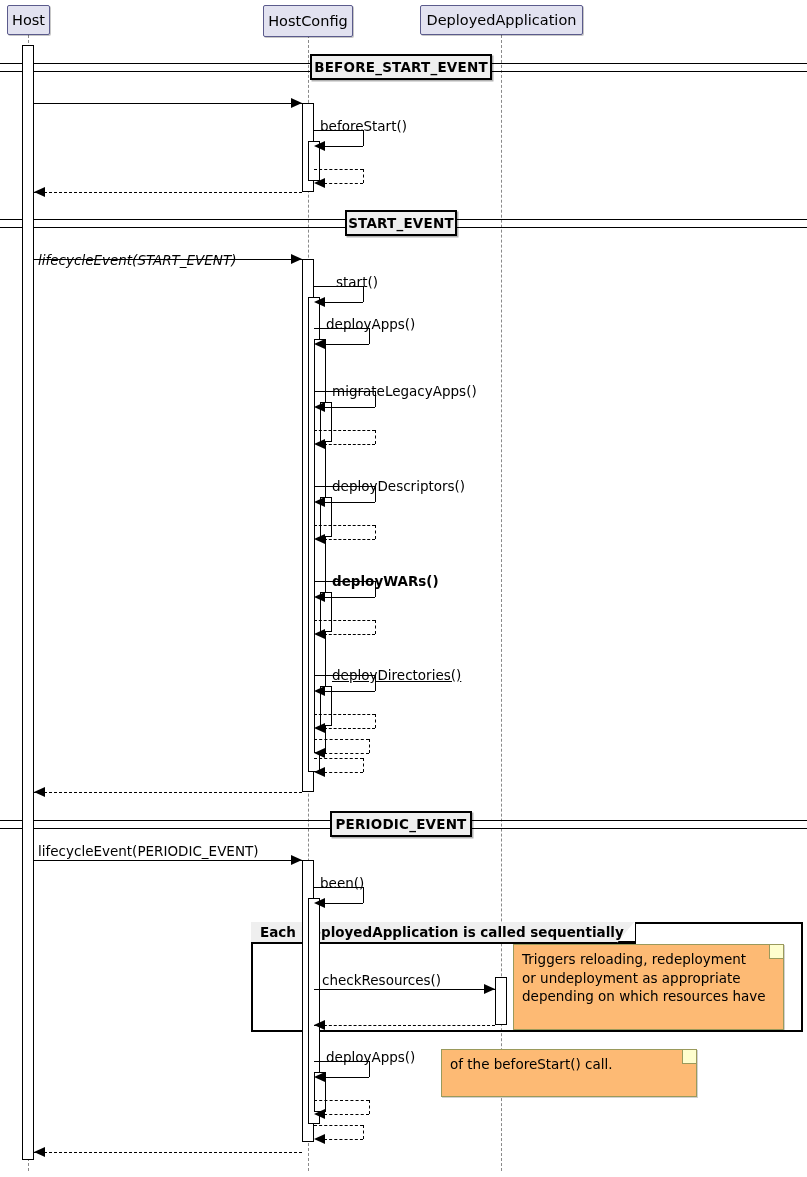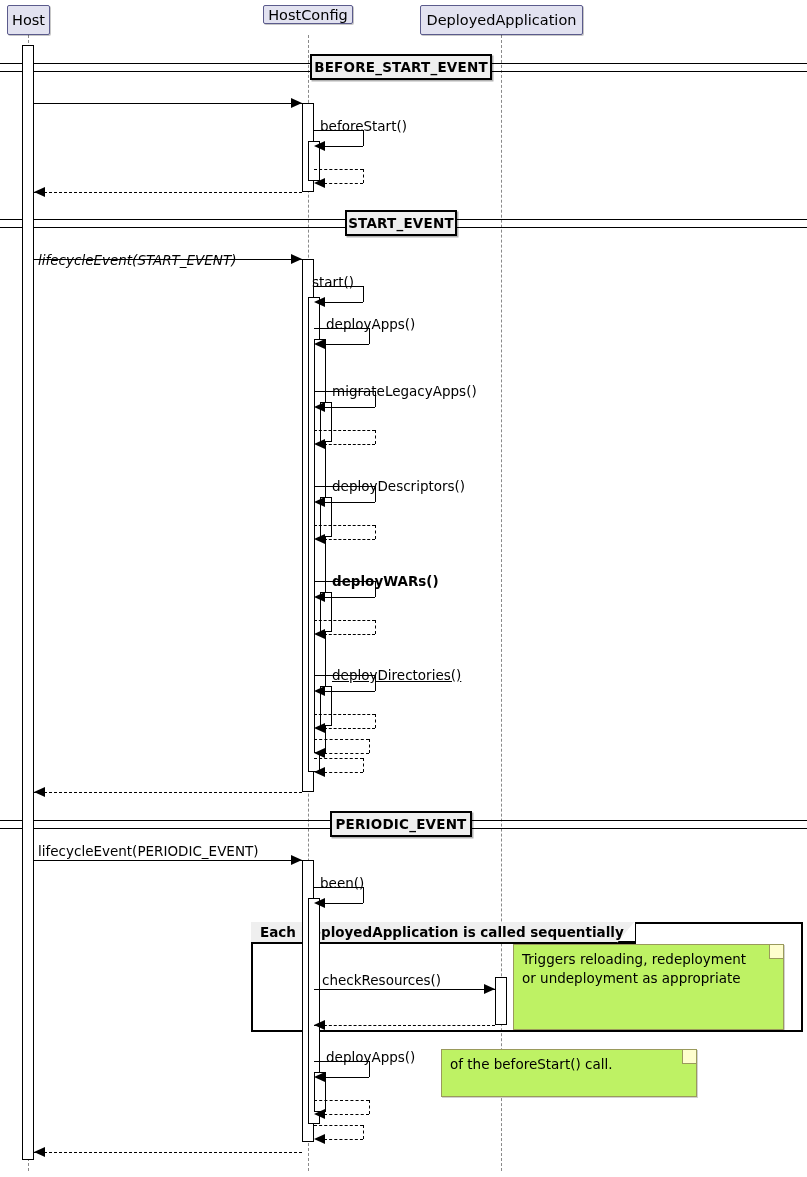--- a/index.html
+++ b/index.html
@@ -57,40 +57,40 @@
   .group-tab::after{
     content:"";position:absolute;right:-1px;top:-1px;bottom:-1px;width:18px;
     background:#fff;
     -webkit-clip-path:polygon(100% 0,100% 100%,0 100%);
     clip-path:polygon(100% 0,100% 100%,0 100%);
     border-bottom:2.2px solid #000;
   }
   
   .note{
     position:absolute;box-sizing:border-box;
-    background:#bef264;border:1px solid #9A9A5C;
+    background:#fdba74;border:1px solid #9A9A5C;
     font-size:13.5px;line-height:18.6px;color:#000;
     padding:5px 8px 5px 8px;
     box-shadow:1px 1px 0 rgba(0,0,0,0.18);
   }
   .note .fold{
     position:absolute;top:0;right:0;width:13px;height:13px;
     background:#FEFECE;border-left:1px solid #9A9A5C;border-bottom:1px solid #9A9A5C;
   }
   .note-line{display:block;}
 </style>
 </head>
 <body>
 
 <div id="diagram">
     <div class="lifeline" style="left: 28px; top: 35px; height: 1136px;"></div>
     <div class="lifeline" style="left: 308px; top: 35px; height: 1136px;"></div>
     <div class="lifeline" style="left: 501px; top: 35px; height: 1136px;"></div>
     <div class="participant" style="left: 7px; top: 5px; width: 43px; height: 30px;">Host</div>
-    <div class="participant" style="left: 263px; top: 5px; width: 90px; height: 19px;">HostConfig</div>
+    <div class="participant" style="left: 263px; top: 5px; width: 90px; height: 32px;">HostConfig</div>
     <div class="participant" style="left: 420px; top: 5px; width: 163px; height: 30px;">DeployedApplication</div>
     <div class="divider-rule" style="top: 63px;"></div>
     <div class="divider-rule" style="top: 71px;"></div>
     <div class="divider-label" style="left: 310px; top: 54px; width: 182px; height: 26px;">BEFORE_START_EVENT</div>
     <div class="divider-rule" style="top: 219px;"></div>
     <div class="divider-rule" style="top: 227px;"></div>
     <div class="divider-label" style="left: 345px; top: 210px; width: 112px; height: 26px;">START_EVENT</div>
     <div class="divider-rule" style="top: 820px;"></div>
     <div class="divider-rule" style="top: 828px;"></div>
     <div class="divider-label" style="left: 330px; top: 811px; width: 142px; height: 26px;">PERIODIC_EVENT</div>
@@ -125,21 +125,21 @@
     <div class="arrow-left" style="left: 314px; top: 178px;"></div>
     <div class="msg-line ret" style="left: 34px; top: 192px; width: 268px;"></div>
     <div class="arrow-left" style="left: 34px; top: 187px;"></div>
     <div class="msg-line" style="left: 34px; top: 259px; width: 268px;"></div>
     <div class="arrow-right" style="left: 291px; top: 254px;"></div>
     <div class="msg-label" style="left: 38px; top: 252px; font-style: italic;">lifecycleEvent(START_EVENT)</div>
     <div class="msg-line" style="left: 314px; top: 286px; width: 49px;"></div>
     <div class="msg-vert" style="left: 363px; top: 286px; height: 16px;"></div>
     <div class="msg-line" style="left: 324px; top: 302px; width: 39px;"></div>
     <div class="arrow-left" style="left: 314px; top: 297px;"></div>
-    <div class="msg-label" style="left: 312px; top: 274px;">start()</div>
+    <div class="msg-label" style="left: 336px; top: 274px;">start()</div>
     <div class="msg-line" style="left: 314px; top: 328px; width: 55px;"></div>
     <div class="msg-vert" style="left: 369px; top: 328px; height: 16px;"></div>
     <div class="msg-line" style="left: 324px; top: 344px; width: 45px;"></div>
     <div class="arrow-left" style="left: 314px; top: 339px;"></div>
     <div class="msg-label" style="left: 326px; top: 316px;">deployApps()</div>
     <div class="msg-line" style="left: 314px; top: 391px; width: 61px;"></div>
     <div class="msg-vert" style="left: 375px; top: 391px; height: 16px;"></div>
     <div class="msg-line" style="left: 324px; top: 407px; width: 51px;"></div>
     <div class="arrow-left" style="left: 314px; top: 402px;"></div>
     <div class="msg-label" style="left: 332px; top: 383px;">migrateLegacyApps()</div>
@@ -209,18 +209,19 @@
     <div class="msg-line ret" style="left: 314px; top: 1125px; width: 49px;"></div>
     <div class="msg-vert ret" style="left: 363px; top: 1125px; height: 14px;"></div>
     <div class="msg-line ret" style="left: 324px; top: 1139px; width: 39px;"></div>
     <div class="arrow-left" style="left: 314px; top: 1134px;"></div>
     <div class="msg-line ret" style="left: 34px; top: 1152px; width: 268px;"></div>
     <div class="arrow-left" style="left: 34px; top: 1147px;"></div>
     <div class="note" style="left: 513px; top: 944px; width: 271px; height: 86px;">
       <div class="fold"></div>
       <span class="note-line">Triggers reloading, redeployment</span>
       <span class="note-line">or undeployment as appropriate</span>
+      <span class="note-line">depending on which resources have</span>
     </div>
     <div class="note" style="left: 441px; top: 1049px; width: 256px; height: 48px;">
       <div class="fold"></div>
       <span class="note-line">of the beforeStart() call.</span>
     </div>
   </div>
 
 </body></html>

